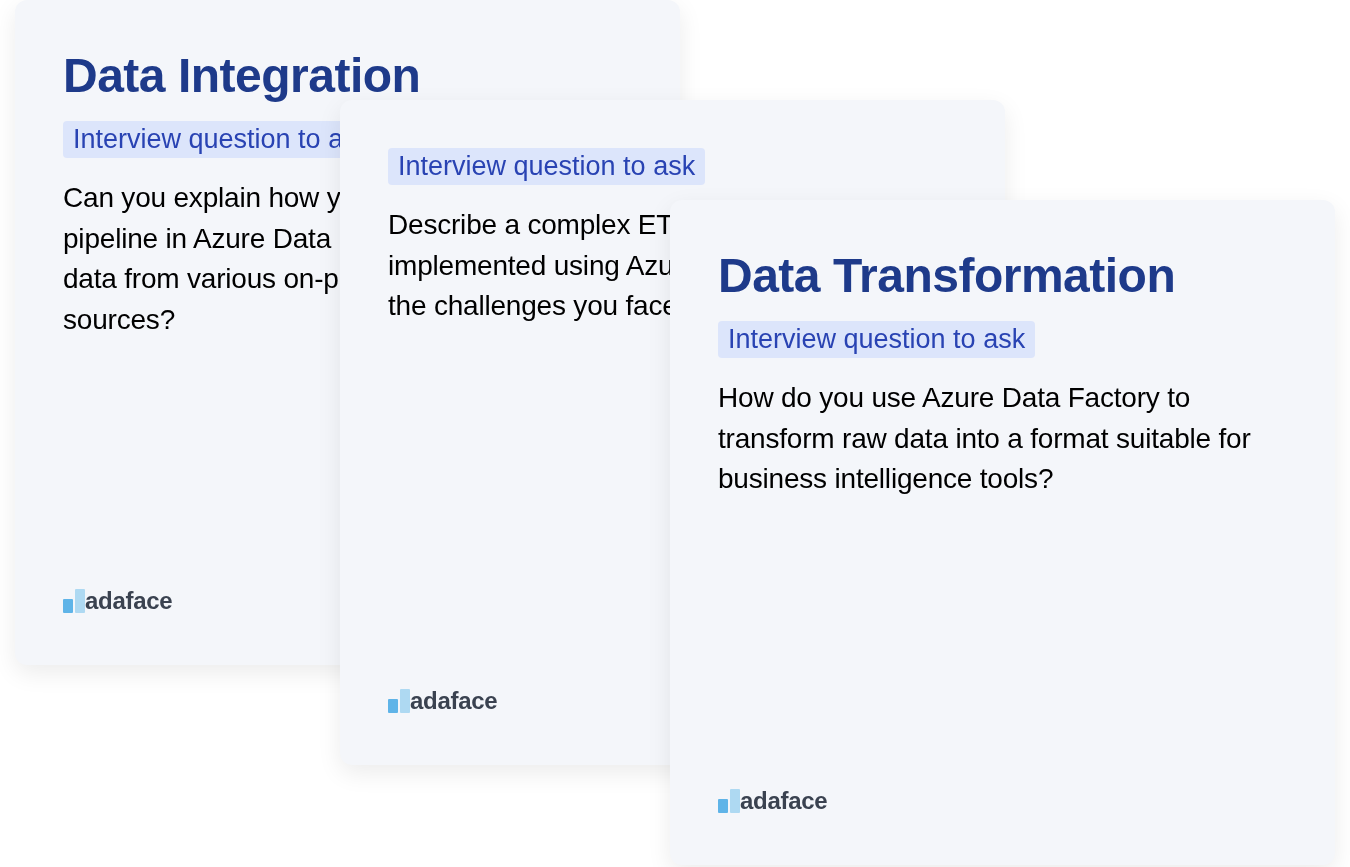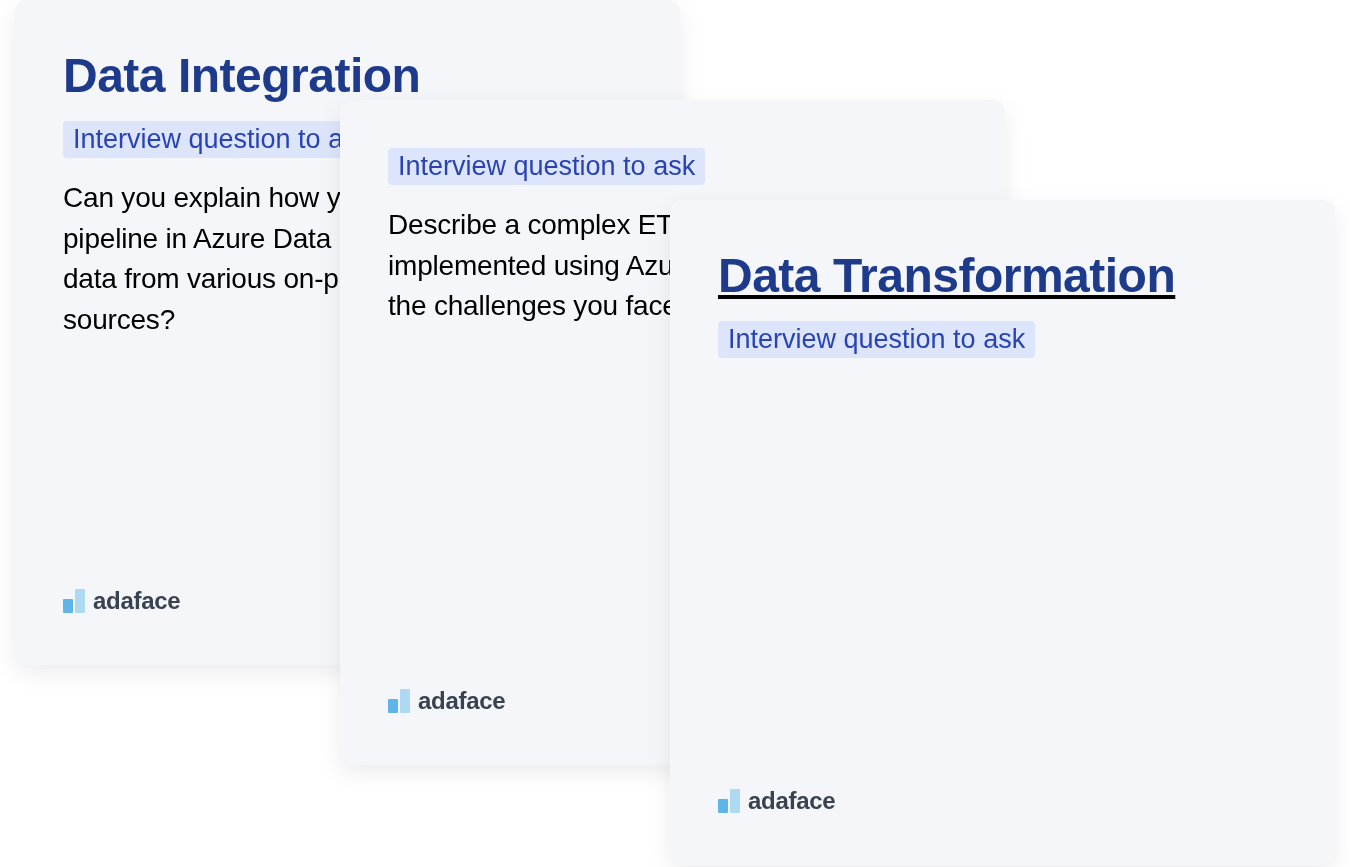--- a/index.html
+++ b/index.html
@@ -40,21 +40,20 @@
       height: 665px;
       z-index: 2;
     }
     
     .card-3 {
       left: 670px;
       top: 200px;
       width: 665px;
       height: 665px;
       z-index: 3;
-      text-decoration: underline;
     }
     
     .card-title {
       font-size: 48px;
       font-weight: 800;
       color: #1e3a8a;
       margin-bottom: 18px;
       letter-spacing: -0.5px;
     }
     
@@ -76,21 +75,20 @@
       line-height: 1.45;
       letter-spacing: -0.2px;
     }
     
     .logo {
       position: absolute;
       bottom: 50px;
       left: 48px;
       display: flex;
       align-items: center;
-      gap: 8px;
     }
     
     .logo-icon {
       display: flex;
       align-items: flex-end;
       gap: 2px;
       height: 24px;
     }
     
     .logo-bar-1 {
@@ -138,20 +136,21 @@
       <div class="logo-bar-1"></div>
       <div class="logo-bar-2"></div>
     </div>
     <span class="logo-text">adaface</span>
   </div>
 </div>
 
 <div class="card card-3">
   <h2 class="card-title">Data Transformation</h2>
   <div class="card-subtitle">Interview question to ask</div>
+  <p class="card-body">How do you use Azure Data Factory to transform raw data into a format suitable for business intelligence tools?</p>
   <div class="logo">
     <div class="logo-icon">
       <div class="logo-bar-1"></div>
       <div class="logo-bar-2"></div>
     </div>
     <span class="logo-text">adaface</span>
   </div>
 </div>
 
 </body></html>

